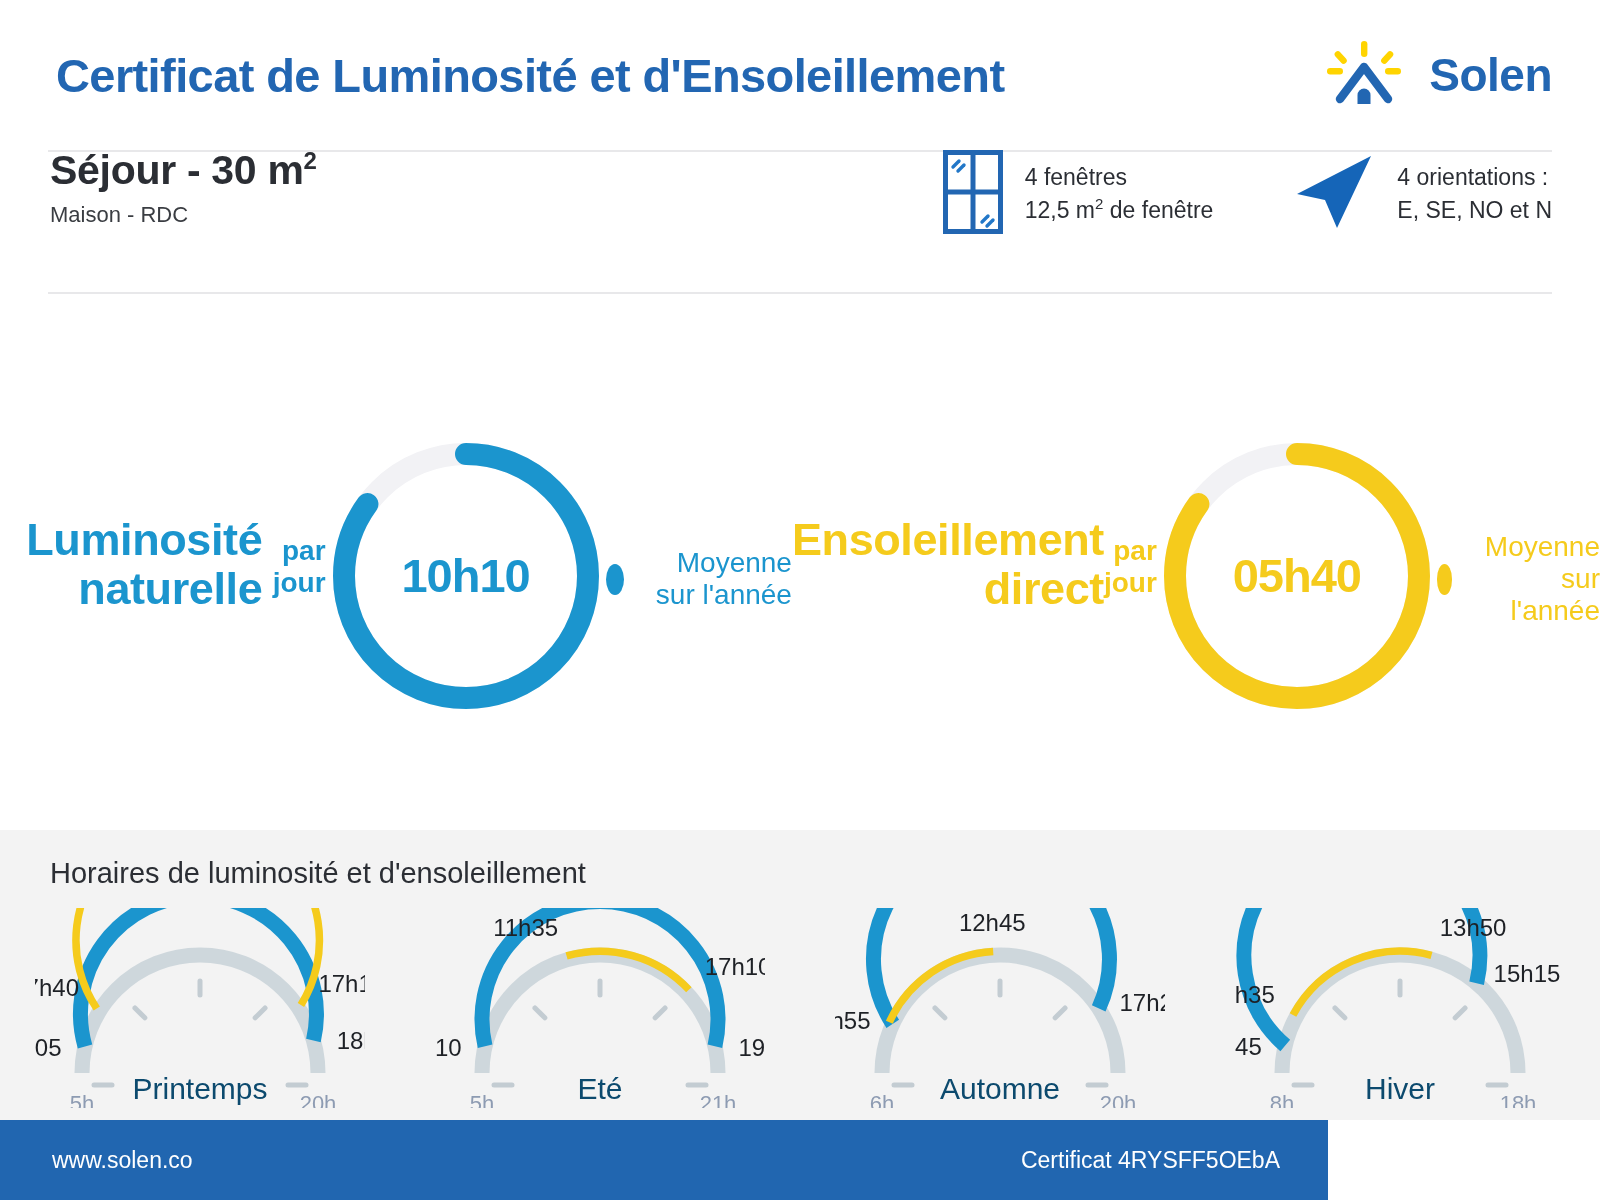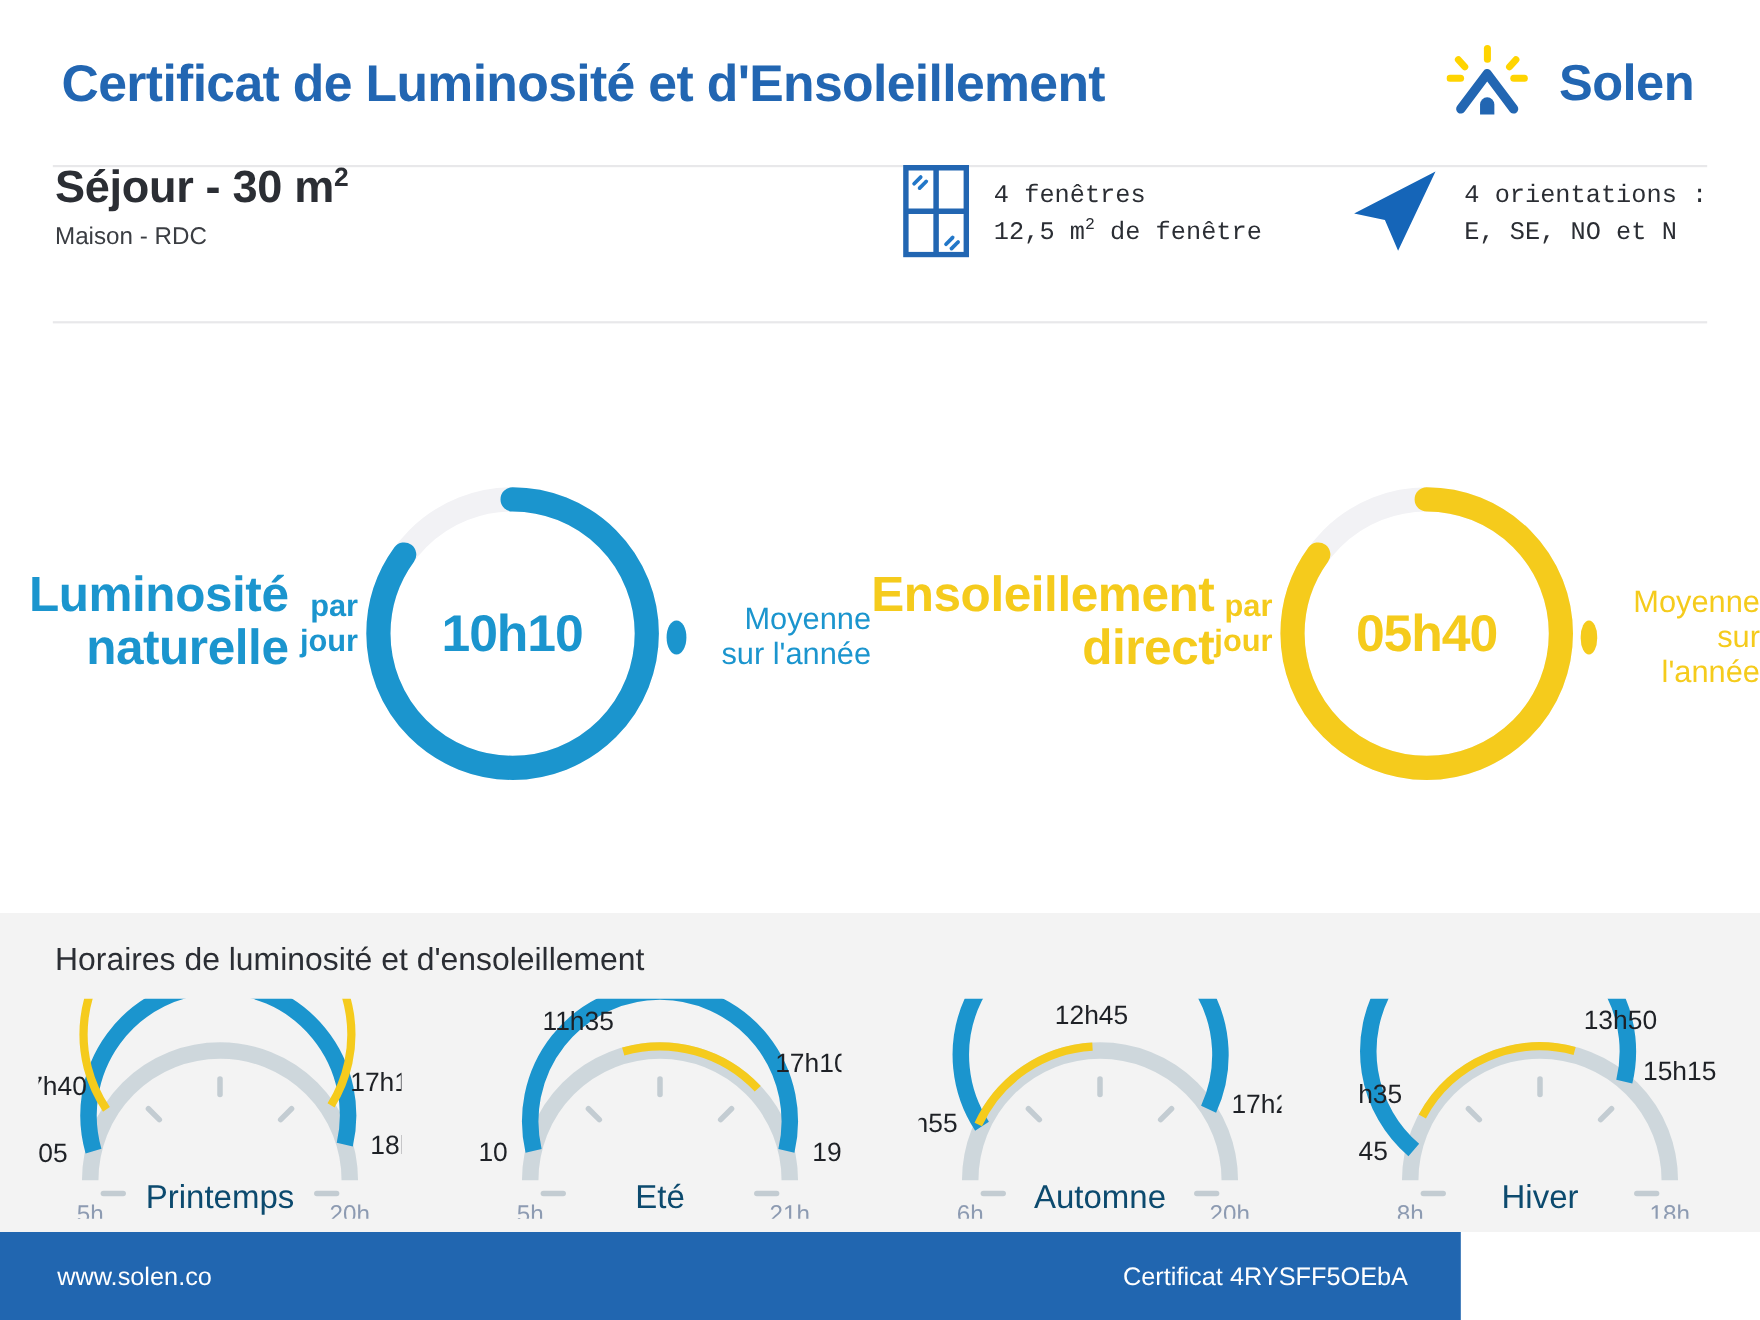--- a/index.html
+++ b/index.html
@@ -8,21 +8,21 @@
     background:#ffffff;
     font-family:"Liberation Sans", sans-serif;
     overflow:hidden;
   }
   .page { position:relative; width:1600px; height:1200px; }
 
   
   .header {
     position:absolute; left:0; top:0; width:1600px; height:150px;
     display:flex; align-items:center; justify-content:space-between;
-    padding:0 60px 0 56px;
+    padding:0 48px 0 56px;
   }
   .doc-title {
     font-size:47px; font-weight:bold; color:#2266B2;
     letter-spacing:-0.6px; white-space:nowrap;
   }
   .brand { display:flex; align-items:center; gap:28px; }
   .brand-name { font-size:46px; font-weight:bold; color:#2266B2; letter-spacing:-0.5px; }
 
   .divider {
     position:absolute; left:48px; width:1504px; height:2px;
@@ -38,21 +38,21 @@
   }
   .room-block { flex:0 0 auto; }
   .room-title {
     font-size:41px; font-weight:bold; color:#2B2E34; letter-spacing:-0.3px;
     line-height:1.0; white-space:nowrap;
   }
   .room-title sup { font-size:24px; vertical-align:super; line-height:0; }
   .room-sub { font-size:22px; color:#3A3D42; margin-top:11px; }
 
   .facts { margin-left:auto; display:flex; align-items:center; gap:78px; }
-  .fact { display:flex; align-items:center; gap:22px;font-family:Liberation Mono, monospace; }
+  .fact { display:flex; align-items:center; gap:22px; }
   .fact-text { font-size:23px; color:#2B2E34; line-height:1.42; white-space:nowrap; }
   .fact-text sup { font-size:15px; vertical-align:super; line-height:0; }
 
   
   .metrics {
     position:absolute; left:0; top:300px; width:1600px; height:530px;
     display:flex;
   }
   .metric { flex:1; display:flex; flex-direction:row; align-items:center;text-align:right; }
   .metric-title {

